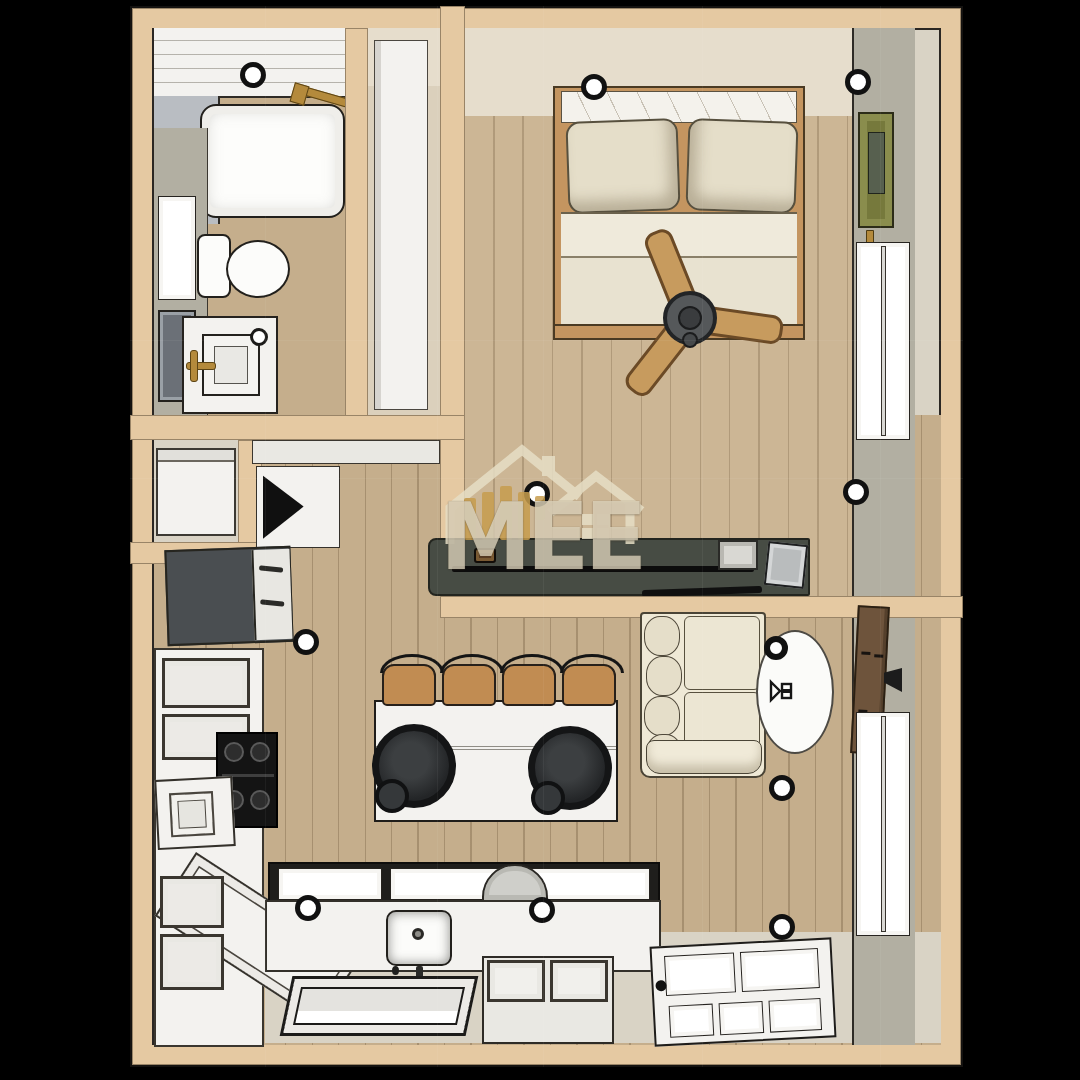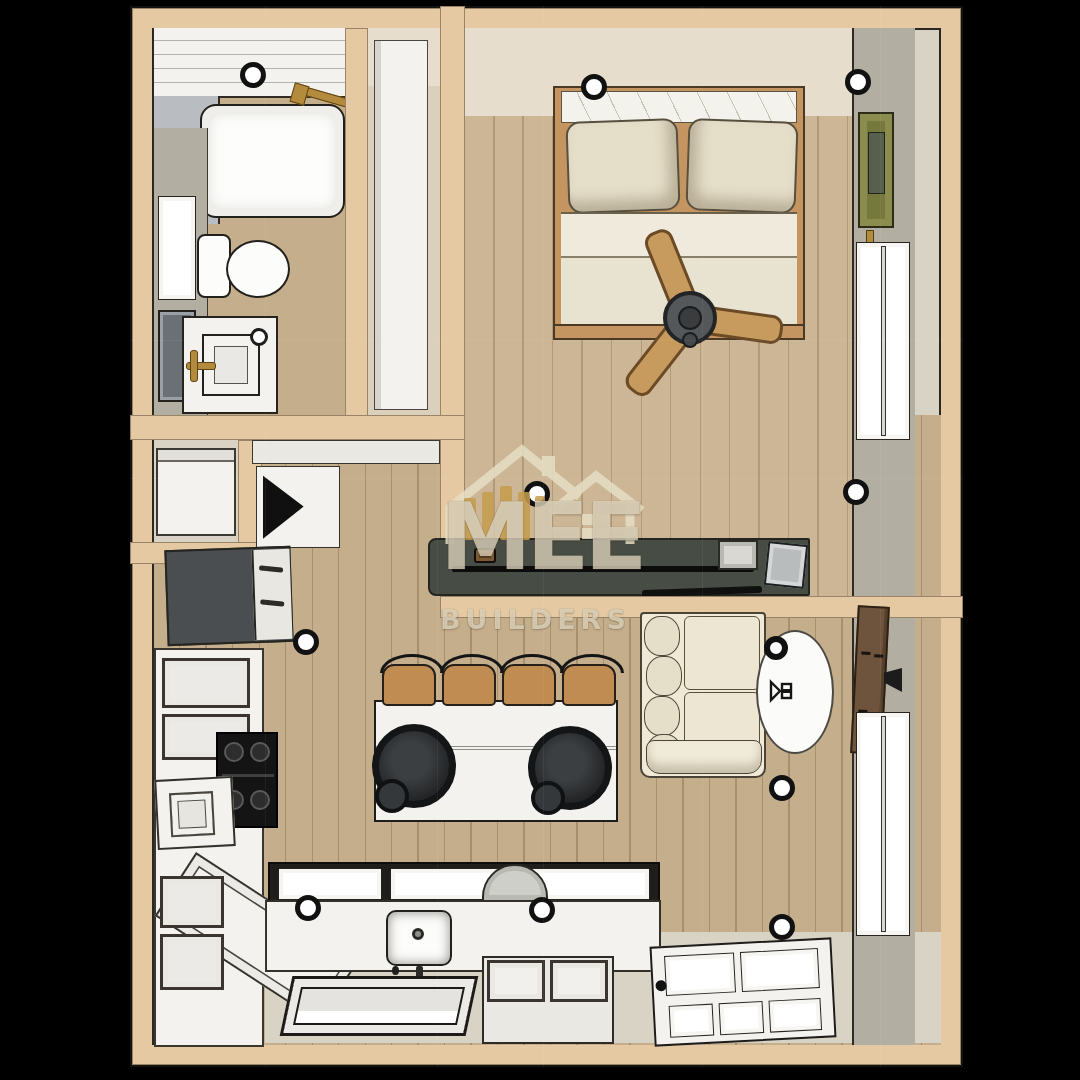--- a/index.html
+++ b/index.html
@@ -250,16 +250,15 @@
         <rect x="99" y="60" width="10" height="24" rx="2"></rect>
       </g>
       <g fill="#e7dfc6">
         <rect x="146" y="78" width="12" height="11"></rect>
           <rect x="161" y="78" width="12" height="11"></rect>
         <rect x="146" y="92" width="12" height="11"></rect>
           <rect x="161" y="92" width="12" height="11"></rect>
       </g>
     </svg>
     <div class="abs wm-text" style="left:10px;top:56px;font-size:92px;letter-spacing:-5px;">MEE</div>
-    <div class="abs wm-text" style="left:10px;top:170px;font-size:27px;letter-spacing:5px;">BUILDERS</div>
   </div>
 
 </div>
 
 </body></html>

